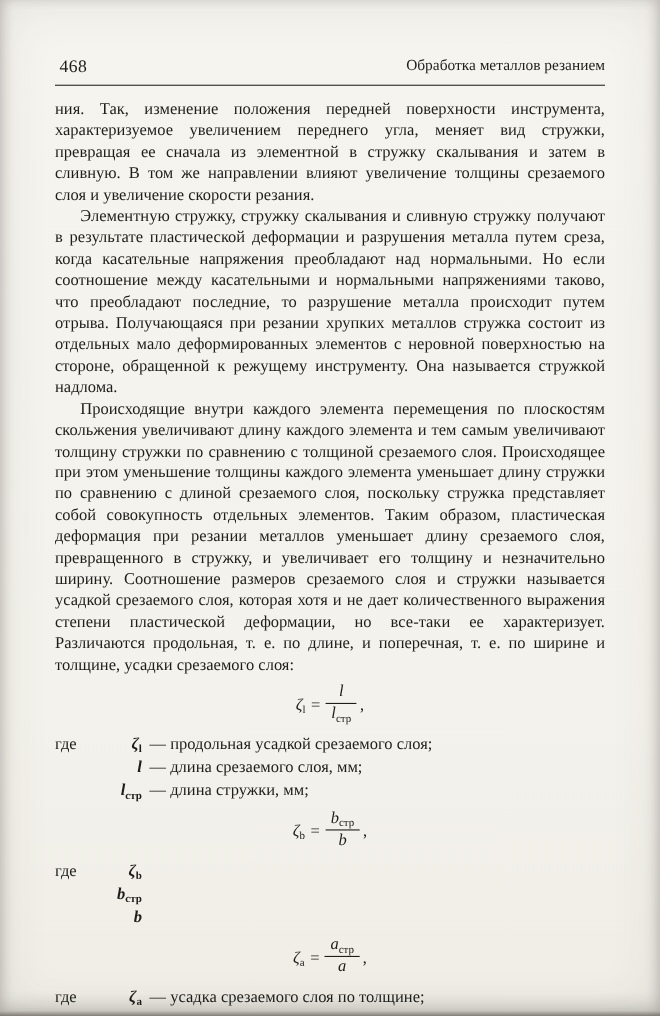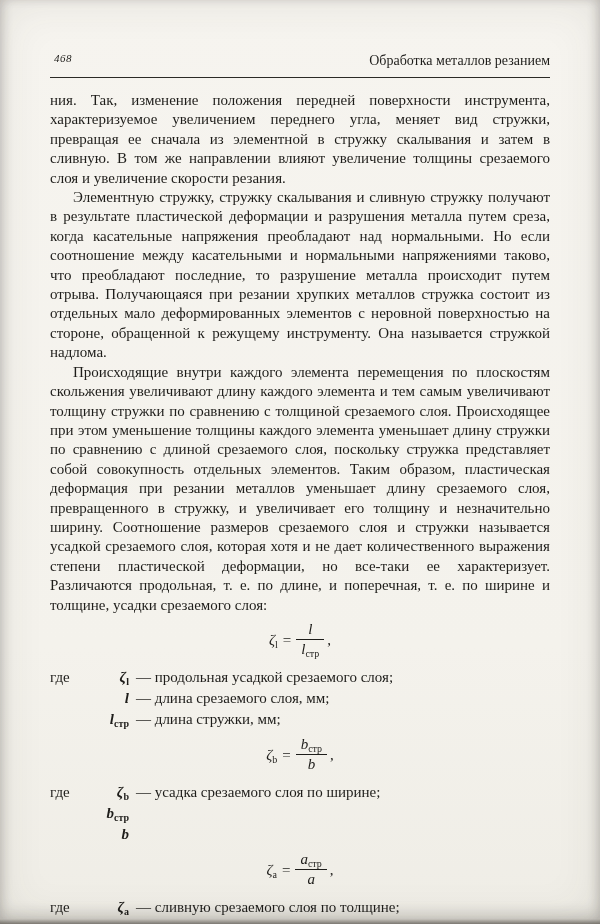--- a/index.html
+++ b/index.html
@@ -39,23 +39,22 @@
   }
   .running-head {
     position: relative;
     height: 18px;
     margin-bottom: 7px;
   }
   .page-num {
     position: absolute;
     left: 4px;
     top: 0;
-    font-size: 11px;
+    font-size: 16px;
     letter-spacing: 0.5px;
-    font-style: italic;
   }
   .run-title {
     position: absolute;
     left: 0;
     right: 0;
     top: 1px;
     text-align: right;
     font-size: 14px;
   }
   .head-rule {
@@ -174,41 +173,40 @@
       </div>
 
       <div class="formula">
         <span class="f-lhs"><span class="it">ζ</span><sub>b</sub></span><span class="f-eq">=</span><span class="frac"><span class="num"><span class="it">b</span><sub>стр</sub></span><span class="den"><span class="it">b</span><sub></sub></span></span><span class="f-tail">,</span>
       </div>
 
       <div class="defblock">
         <div class="defline">
           <span class="prefix">где</span>
           <span class="term"><span class="it">ζ</span><sub>b</sub></span>
-          <span class="desc">— усадка срезаемого слоя по ширине;</span>
         </div>
         <div class="defline">
           <span class="prefix"></span>
           <span class="term"><span class="it">b</span><sub>стр</sub></span>
         </div>
         <div class="defline">
           <span class="prefix"></span>
           <span class="term"><span class="it">b</span><sub></sub></span>
         </div>
       </div>
 
       <div class="formula">
         <span class="f-lhs"><span class="it">ζ</span><sub>a</sub></span><span class="f-eq">=</span><span class="frac"><span class="num"><span class="it">a</span><sub>стр</sub></span><span class="den"><span class="it">a</span><sub></sub></span></span><span class="f-tail">,</span>
       </div>
 
       <div class="defblock">
         <div class="defline">
           <span class="prefix">где</span>
           <span class="term"><span class="it">ζ</span><sub>a</sub></span>
-          <span class="desc">— сливную срезаемого слоя по толщине;</span>
+          <span class="desc">— усадка срезаемого слоя по толщине;</span>
         </div>
         <div class="defline">
           <span class="prefix"></span>
           <span class="term"><span class="it">a</span></span>
           <span class="desc">— толщина стружки, мм;</span>
         </div>
 
       </div>
 
     </div>

